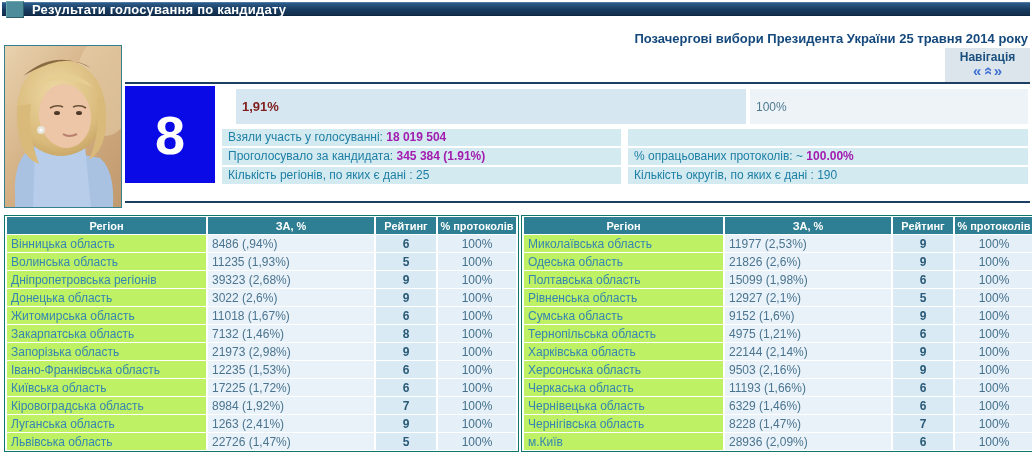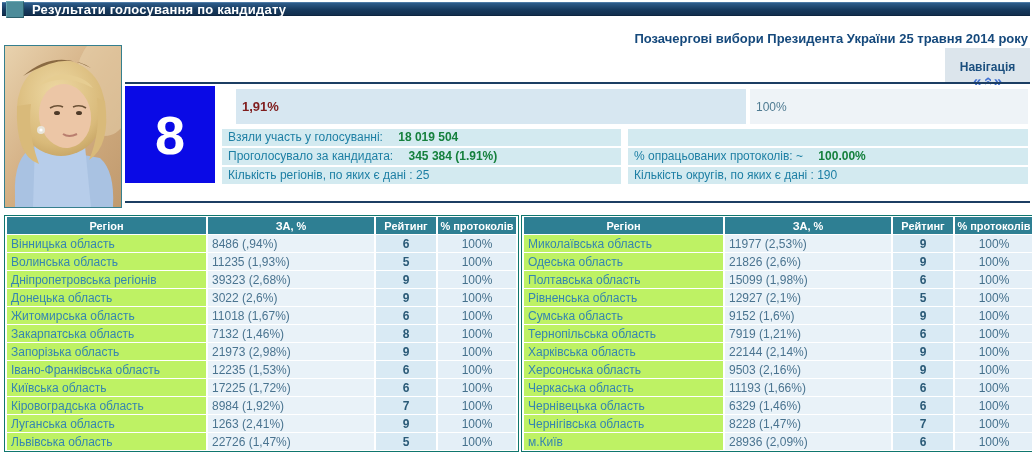--- a/index.html
+++ b/index.html
@@ -21,21 +21,21 @@
   .photo{position:absolute;left:4px;top:45px;width:118px;height:163px;border:1px solid #357f8e;box-sizing:border-box;overflow:hidden;}
   .photo svg{display:block;}
 
   
   .candidate-name{position:absolute;left:125px;top:58px;width:875px;text-align:center;
     font-size:13px;color:#49799f;}
 
   
   .nav-box{position:absolute;left:945px;top:48px;width:85px;height:34px;background:#dce5ec;
     text-align:center;}
-  .nav-label{font-size:12px;font-weight:bold;color:#1b4f7e;padding-top:12px;}
+  .nav-label{font-size:12px;font-weight:bold;color:#1b4f7e;padding-top:2px;}
   .nav-arrows{font-size:15px;font-weight:bold;color:#3f6fd1;line-height:14px;}
   .nav-arrows span{cursor:pointer;padding:0 1px;}
   .arrow-up{display:inline-block;transform:rotate(-90deg);}
 
   
   .panel{position:absolute;left:125px;top:82px;width:905px;height:117px;
     border-top:2px solid #1c3e63;border-bottom:2px solid #1c3e63;box-sizing:content-box;}
   .rank-badge{position:absolute;left:0;top:2px;width:90px;height:97px;background:#0a0ae6;
     color:#fff;font-size:54px;font-weight:bold;display:flex;align-items:center;justify-content:center;}
   .stats{position:absolute;left:97px;top:5px;width:806px;}
@@ -45,21 +45,21 @@
   .bar-label{position:relative;margin-left:20px;font-size:13px;font-weight:bold;color:#7f1d1d;}
   .bar-gap{width:4px;}
   .bar-right{width:278px;background:#eef3f7;display:flex;align-items:center;}
   .bar-right-label{margin-left:6px;font-size:12px;color:#4f7b92;}
   .stat-grid{margin-top:5px;}
   .stat-row{display:flex;margin-bottom:2px;}
   .stat-cell{height:17px;line-height:17px;background:#d3eaf0;font-size:12px;color:#1d7fa4;
     padding-left:6px;box-sizing:border-box;overflow:hidden;white-space:nowrap;}
   .stat-left{width:399px;margin-right:7px;}
   .stat-right{width:400px;}
-  .stat-cell b{color:#15803d;margin-left:12px;}
+  .stat-cell b{color:#a21caf;}
 
   
   .tables{position:absolute;left:4px;top:215px;display:flex;gap:2px;}
   table.results{border-collapse:separate;border-spacing:2px 1px;background:#fff;
     border:1px solid #0f766e;table-layout:fixed;width:513px;}
   table.results th{background:#2e7f93;color:#fff;font-size:11px;font-weight:bold;
     height:17px;text-align:center;padding:0 2px;overflow:hidden;white-space:nowrap;}
   table.results td{font-size:12px;padding:0 4px;vertical-align:middle;overflow:hidden;white-space:nowrap;}
   table.t-left td{height:17px;}
   table.t-right td{height:16px;}
@@ -284,21 +284,21 @@
             <td class="c-prot">100%</td>
           </tr>
           <tr>
             <td class="c-region">Сумська область</td>
             <td class="c-votes">9152 (1,6%)</td>
             <td class="c-rating">9</td>
             <td class="c-prot">100%</td>
           </tr>
           <tr>
             <td class="c-region">Тернопільська область</td>
-            <td class="c-votes">7919 (1,21%)</td>
+            <td class="c-votes">4975 (1,21%)</td>
             <td class="c-rating">6</td>
             <td class="c-prot">100%</td>
           </tr>
           <tr>
             <td class="c-region">Харківська область</td>
             <td class="c-votes">22144 (2,14%)</td>
             <td class="c-rating">9</td>
             <td class="c-prot">100%</td>
           </tr>
           <tr>

